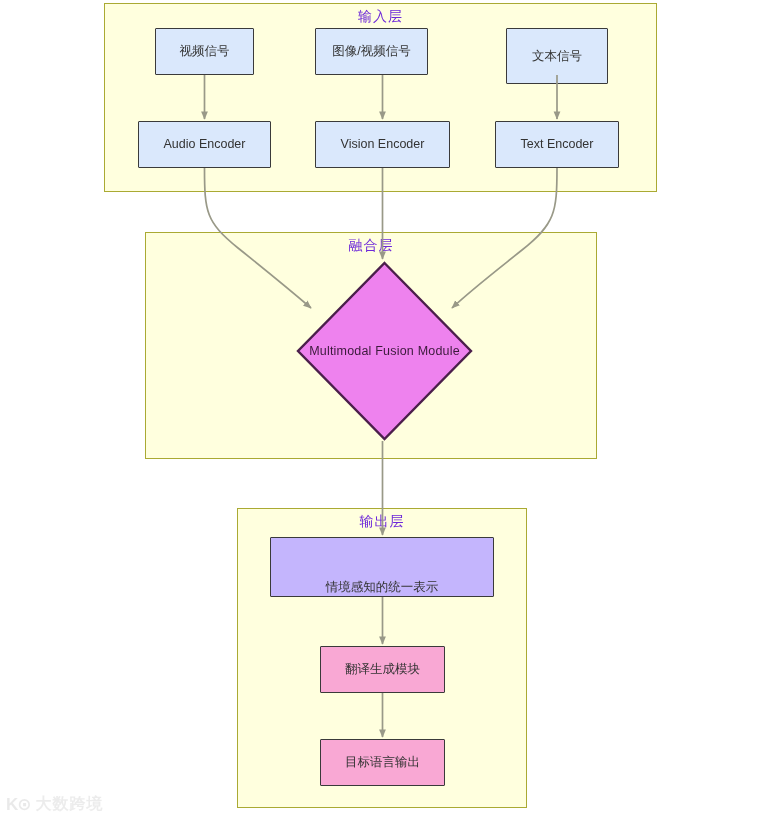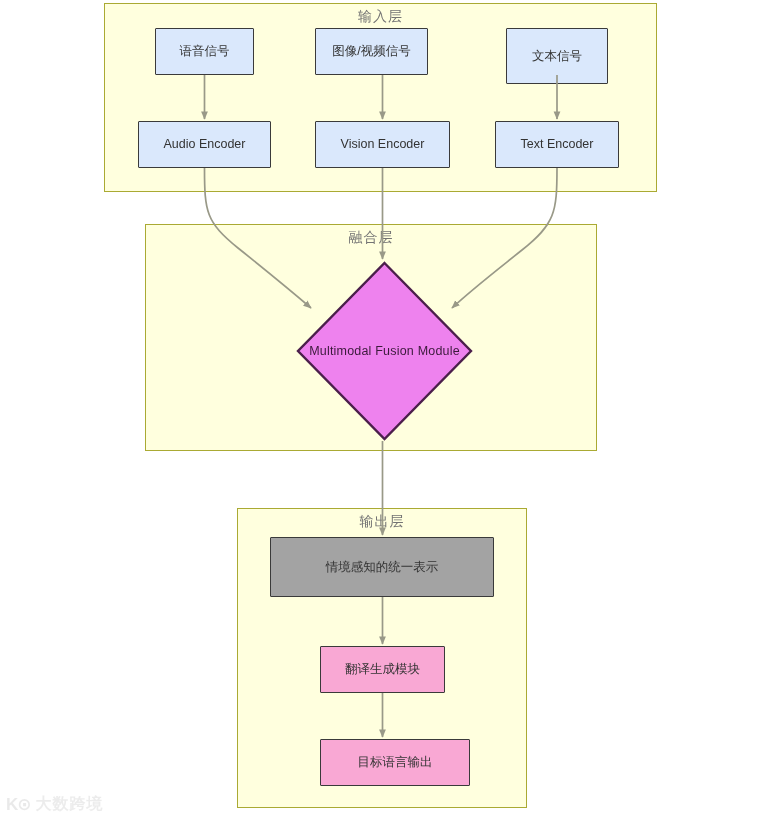--- a/index.html
+++ b/index.html
@@ -29,21 +29,21 @@
     border: 1px solid #aaaa33;
     box-sizing: border-box;
   }
   .layer-title {
     position: absolute;
     top: 4px;
     left: 0;
     width: 100%;
     text-align: center;
     font-size: 14px;
-    color: #737373;
+    color: #6d28d9;
     letter-spacing: 1px;
     white-space: nowrap;
   }
 
   
   .node {
     position: absolute;
     box-sizing: border-box;
     display: flex;
     align-items: center;
@@ -52,22 +52,23 @@
     font-size: 12.5px;
     line-height: 1.35;
     color: #333333;
     border-radius: 1px;
   }
   .node-blue {
     background: #dae8fc;
     border: 1.6px solid #3a3a3a;
   }
   .node-orange {
-    background: #a3a3a3;
+    background: #c4b5fd;
     border: 1.6px solid #3a3a3a;
+    justify-content: flex-end;
   }
   .node-green {
     background: #f9a8d4;
     border: 1.6px solid #3a3a3a;
   }
 
   
   .diamond-wrap {
     position: absolute;
   }
@@ -122,21 +123,21 @@
 </head>
 <body>
 
 <div id="diagram-root">
 
   <div class="layer-box" style="left:104px; top:3px; width:553px; height:189px;">
     <div class="layer-title">输入层</div>
   </div>
 
   <div class="node node-blue" style="left:155px; top:28px; width:99px; height:47px;">
-    <span>语音信号</span>
+    <span>视频信号</span>
   </div>
 
   <div class="node node-blue" style="left:315px; top:28px; width:113px; height:47px;">
     <span>图像/视频信号</span>
   </div>
 
   <div class="node node-blue" style="left:506px; top:28px; width:102px; height:56px;">
     <span>文本信号</span>
   </div>
 
@@ -145,21 +146,21 @@
   </div>
 
   <div class="node node-blue" style="left:138px; top:121px; width:133px; height:47px;">
     <span>Audio Encoder</span>
   </div>
 
   <div class="node node-blue" style="left:495px; top:121px; width:124px; height:47px;text-align:center;">
     <span>Text Encoder</span>
   </div>
 
-  <div class="layer-box" style="left:145px; top:224px; width:452px; height:227px;">
+  <div class="layer-box" style="left:145px; top:232px; width:452px; height:227px;">
     <div class="layer-title">融合层</div>
   </div>
 
   <div class="diamond-wrap" style="left:296px; top:261px; width:177px; height:180px;">
     <svg width="177" height="180" viewBox="0 0 177 180">
       <polygon points="88.5,2 175,90 88.5,178 2,90" fill="#ee82ee" stroke="#4b1f4b" stroke-width="2.4" stroke-linejoin="miter"></polygon>
     </svg>
     <div class="diamond-label">Multimodal Fusion Module</div>
   </div>
 
@@ -168,21 +169,21 @@
   </div>
 
   <div class="node node-orange" style="left:270px; top:537px; width:224px; height:60px; flex-direction:column;">
     <span>情境感知的统一表示</span>
   </div>
 
   <div class="node node-green" style="left:320px; top:646px; width:125px; height:47px;">
     <span>翻译生成模块</span>
   </div>
 
-  <div class="node node-green" style="left:320px; top:739px; width:150px; height:47px;">
+  <div class="node node-green" style="left:320px; top:739px; width:125px; height:47px;">
     <span>目标语言输出</span>
   </div>
 
   <svg id="edges" viewBox="0 0 760 819">
     <defs>
       <marker id="arrowhead" markerWidth="9" markerHeight="8" refX="7.6" refY="4" orient="auto" markerUnits="userSpaceOnUse">
         <path d="M0,0.6 L8.4,4 L0,7.4 z" fill="#999988"></path>
       </marker>
     </defs>
     <g fill="none" stroke="#999988" stroke-width="1.7" marker-end="url(#arrowhead)">

